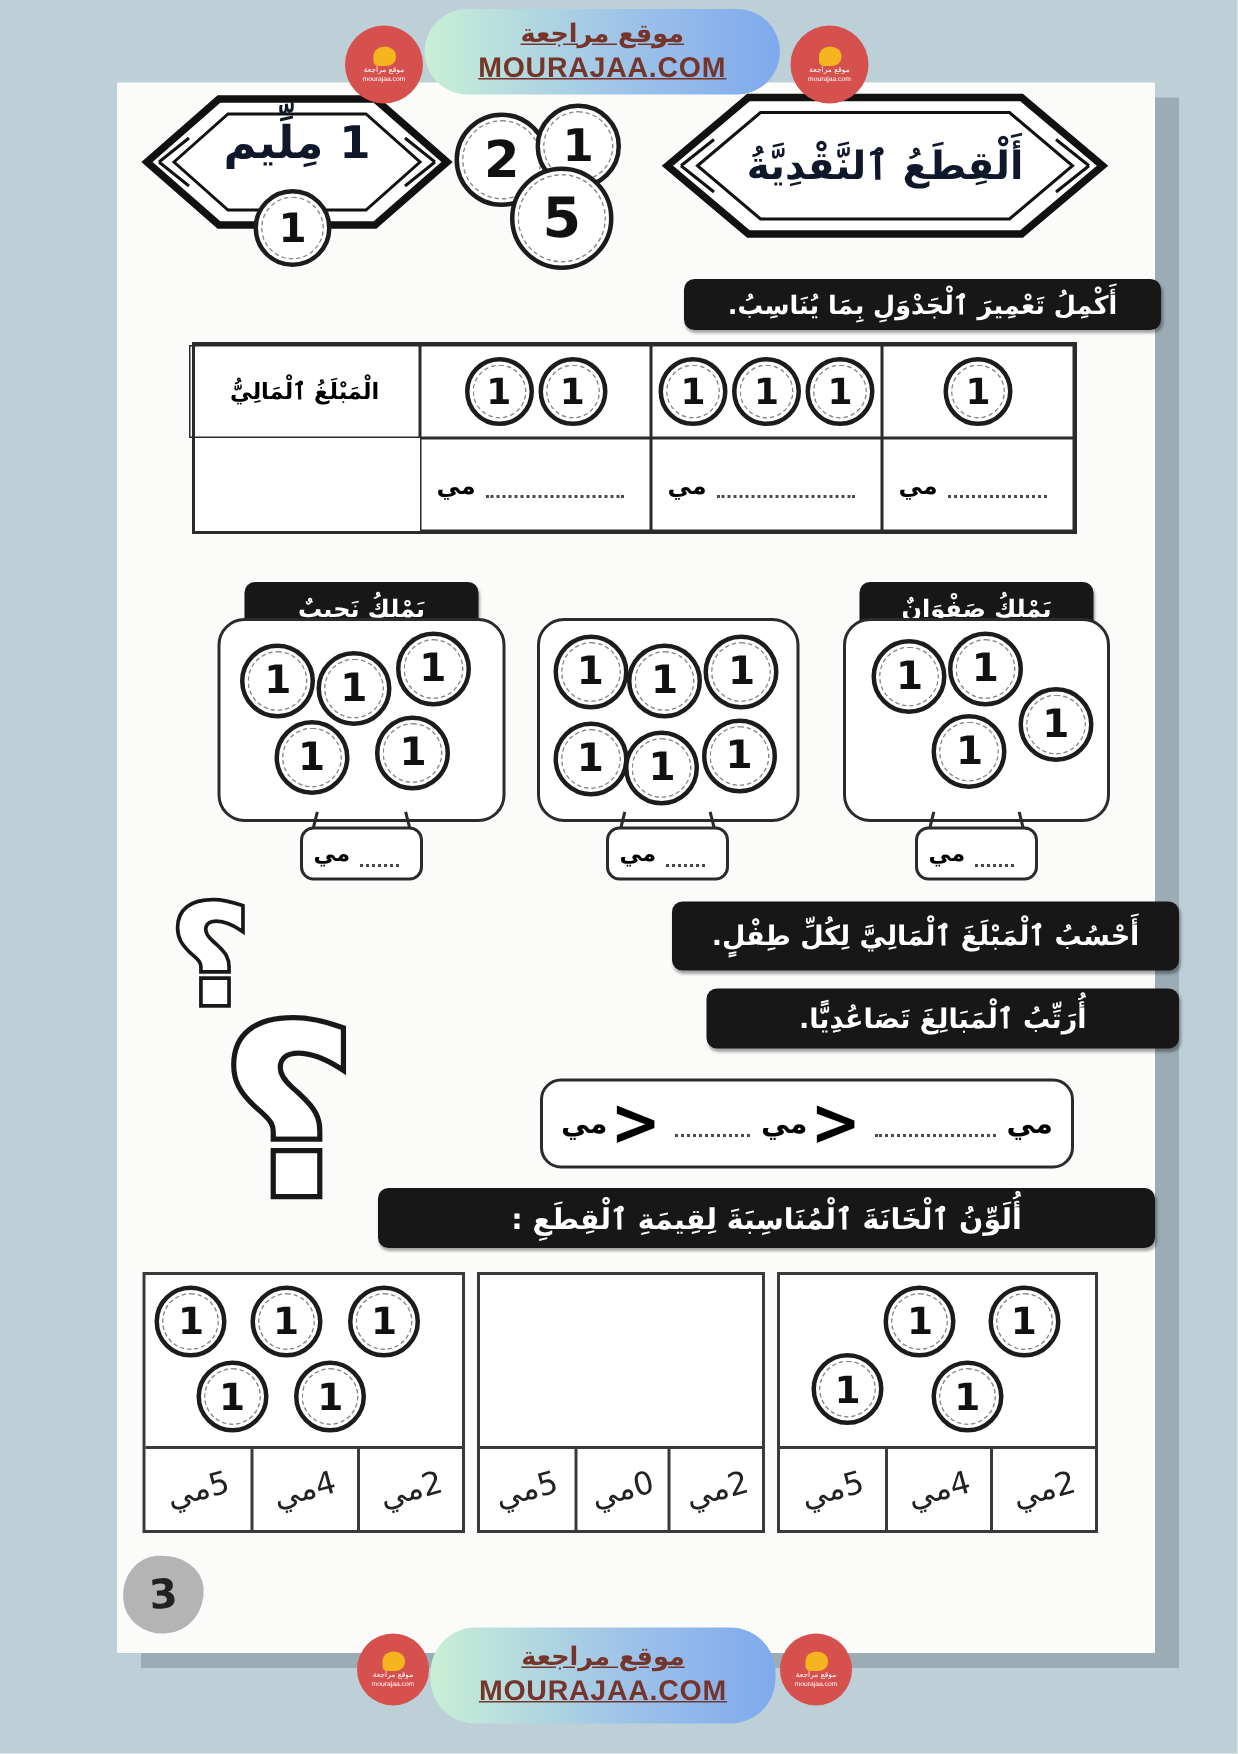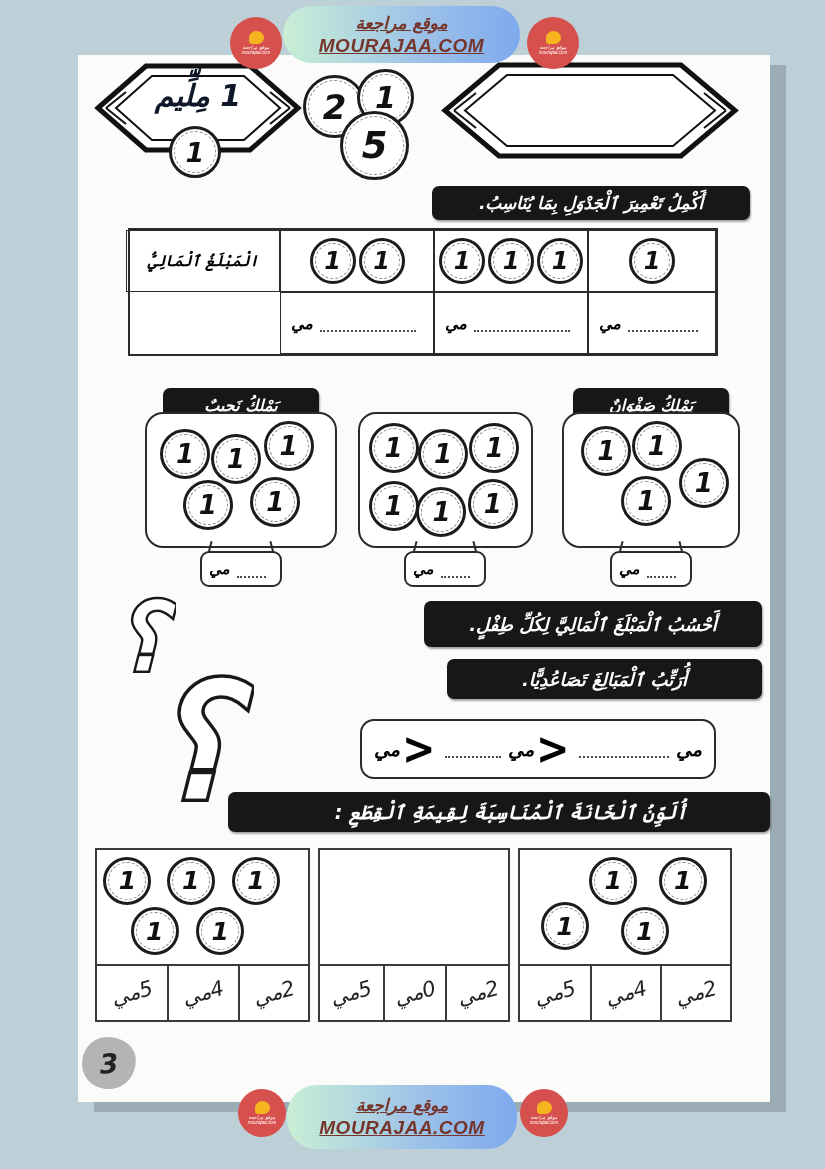--- a/index.html
+++ b/index.html
@@ -1,17 +1,17 @@
 <!DOCTYPE html>
 <html lang="ar"><head>
 <meta charset="utf-8">
 <style>
   html,body{margin:0;padding:0;}
   body{font-family:"DejaVu Sans",sans-serif;}
-  #canvas{position:relative;width:825px;height:1169px;background:#bdd0d8;overflow:hidden;font-style:italic;}
+  #canvas{position:relative;width:825px;height:1169px;background:#bdd0d8;overflow:hidden;}
   .paper{position:absolute;left:78px;top:55px;width:692px;height:1047px;background:#fbfcfa;
          box-shadow:16px 10px 0 rgba(128,142,152,0.55);}
 
   
   .pill{position:absolute;border-radius:30px;background:linear-gradient(90deg,#c9efd6 0%,#9fc4e8 55%,#7ea9ee 100%);
         display:flex;flex-direction:column;align-items:center;justify-content:center;gap:1px;}
   .pill-ar{font-size:17px;font-weight:bold;color:#76352a;text-decoration:underline;direction:rtl;line-height:1.3;}
   .pill-en{font-size:19px;font-weight:bold;color:#76352a;text-decoration:underline;
            font-family:"Liberation Sans",sans-serif;letter-spacing:.5px;line-height:1.2;}
   .logo{position:absolute;width:52px;height:52px;border-radius:50%;background:#d6504e;
@@ -26,21 +26,21 @@
   .coin::before{content:"";position:absolute;inset:2px;border:1.6px dashed #8a8a8a;border-radius:50%;}
   .coin .cv{font-weight:bold;color:#111;line-height:1;position:relative;z-index:1;}
 
   
   .hexlabel{position:absolute;display:flex;align-items:center;justify-content:center;
             font-weight:bold;direction:rtl;white-space:nowrap;color:#0f172a;}
 
   
   .banner{position:absolute;background:#171717;color:#fff;font-weight:bold;direction:rtl;
           display:flex;align-items:center;justify-content:center;border-radius:7px;white-space:nowrap;
-          box-shadow:1px 2px 2px rgba(0,0,0,.35);}
+          box-shadow:1px 2px 2px rgba(0,0,0,.35);margin-left:24px;}
 
   
   .tbl{position:absolute;left:128px;top:228px;width:590px;display:grid;direction:rtl;
        grid-template-columns:128px 154px 154px 154px;grid-auto-rows:62px;
        border:2.5px solid #2b2b2b;background:#fff;box-sizing:border-box;}
   .tbl .cell{border:1px solid #2b2b2b;display:flex;align-items:center;justify-content:center;box-sizing:border-box;}
   .tbl .lbl{font-weight:bold;font-size:15px;direction:rtl;}
   .cell.coins{gap:3px;}
   .cell.amount{direction:rtl;padding:0 10px;font-weight:bold;font-size:16px;}
   .leader{flex:1;border-bottom:2.5px dotted #4a4a4a;height:1px;margin:0 7px;transform:translateY(7px);}
@@ -117,20 +117,21 @@
   </div>
   <div class="coin" style="position:absolute;left:340px;top:111px;width:69px;height:69px;font-size:37px;z-index:2;">
     <span class="cv">5</span>
   </div>
 
   <svg style="position:absolute;left:437px;top:59px;" width="306" height="103" viewBox="0 0 306 103">
     <path d="M8,51.5 L62,6 H244 L298,51.5 L244,97 H62 Z" fill="#fff" stroke="#111" stroke-width="5"></path>
     <path d="M28,51.5 L70,16 H236 L278,51.5 L236,87 H70 Z" fill="none" stroke="#111" stroke-width="2"></path>
     <path d="M17,51.5 L39,34 M17,51.5 L39,69 M289,51.5 L267,34 M289,51.5 L267,69" fill="none" stroke="#111" stroke-width="2"></path>
   </svg>
+  <div class="hexlabel" style="left:452px;top:80px;width:276px;height:60px;font-size:26px;">أَلْقِطَعُ ٱلنَّقْدِيَّةُ</div>
 
   <div class="banner" style="left:432px;top:186px;width:318px;height:34px;font-size:17px;">أَكْمِلُ تَعْمِيرَ ٱلْجَدْوَلِ بِمَا يُنَاسِبُ.</div>
 
   <div class="tbl">
     <div class="cell coins">
         <div class="coin" style="height: 46px; width: 46px; font-size: 24px;">
           <span class="cv">1</span>
         </div>
       </div>
     <div class="cell coins">
@@ -260,21 +261,21 @@
   <div class="cmp">
     <span>مي</span>
     <span class="leader" style="flex:1.6;"></span>
     <span class="gt">&gt;</span>
     <span>مي</span>
     <span class="leader" style="flex:1;"></span>
     <span class="gt">&gt;</span>
     <span>مي</span>
   </div>
 
-  <div class="banner" style="left:228px;top:792px;width:518px;height:40px;font-size:19px;padding-left:24px;">أُلَوِّنُ ٱلْخَانَةَ ٱلْمُنَاسِبَةَ لِقِيمَةِ ٱلْقِطَعِ :</div>
+  <div class="banner" style="left:228px;top:792px;width:518px;height:40px;font-size:19px;">أُلَوِّنُ ٱلْخَانَةَ ٱلْمُنَاسِبَةَ لِقِيمَةِ ٱلْقِطَعِ :</div>
 
   <div class="opt-box" style="left:518px;top:848px;width:214px;height:174px;">
     <div class="opt-coins">
         <div class="coin" style="height: 48px; width: 48px; font-size: 25px; position: absolute; left: 33%; top: 6%;">
           <span class="cv">1</span>
         </div>
         <div class="coin" style="height: 48px; width: 48px; font-size: 25px; position: absolute; left: 66%; top: 6%;">
           <span class="cv">1</span>
         </div>
         <div class="coin" style="height: 48px; width: 48px; font-size: 25px; position: absolute; left: 10%; top: 46%;">

